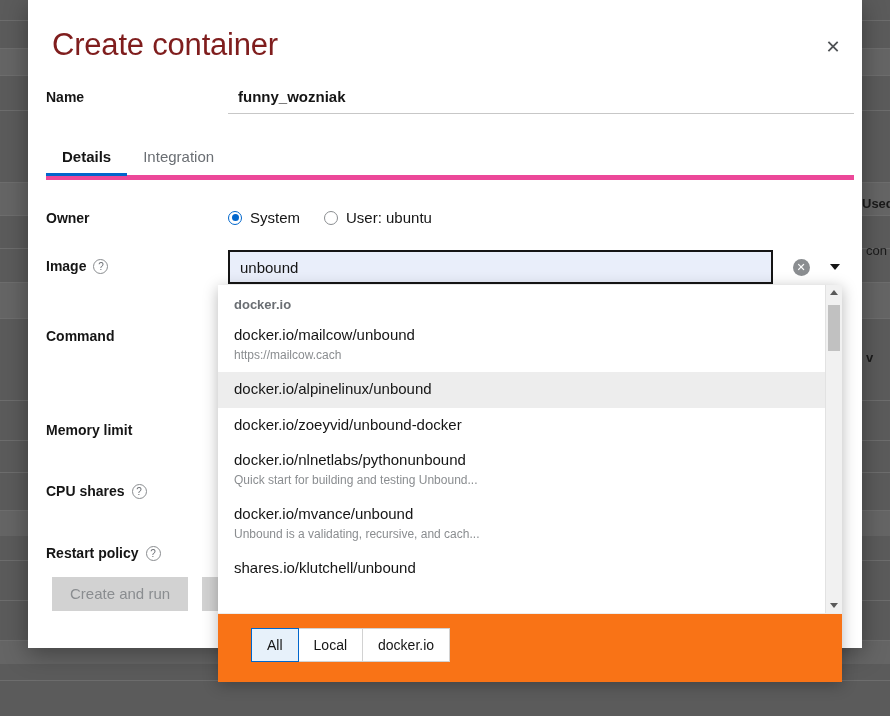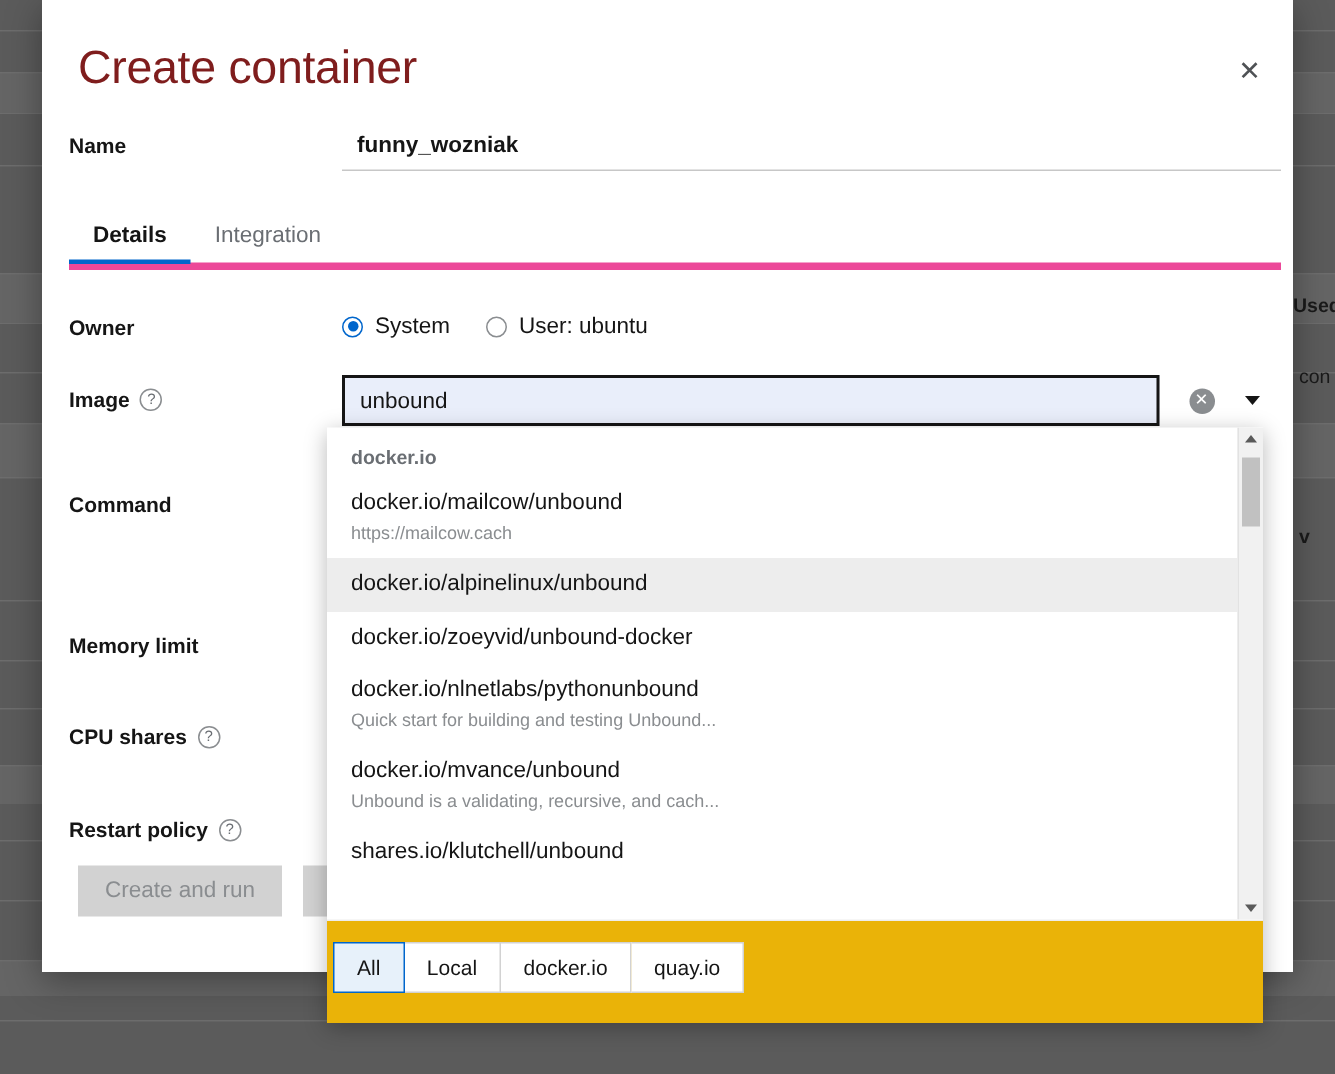--- a/index.html
+++ b/index.html
@@ -353,22 +353,22 @@
     position: absolute;
     left: 2px; right: 2px;
     top: 20px;
     height: 46px;
     background: #c1c1c1;
     cursor: grab;
   }
 
   
   .dd-footer {
-    padding: 14px 16px 20px 4px;
-    background: #eab308;
+    padding: 14px 16px 20px 33px;
+    background: #f97316;
   }
   .toggle-group { display: inline-flex; }
   .tg-btn {
     font-family: "Liberation Sans", sans-serif;
     font-size: 14px;
     padding: 7px 15px;
     background: #fff;
     border: 1px solid #d2d2d2;
     border-left-width: 0;
     color: #151515;
@@ -546,17 +546,16 @@
         <span class="sb-tri-down"></span>
       </div>
     </div>
   </div>
 
   <div class="dd-footer">
     <div class="toggle-group" id="dd-filters">
         <button class="tg-btn selected">All</button>
         <button class="tg-btn">Local</button>
         <button class="tg-btn">docker.io</button>
-        <button class="tg-btn">quay.io</button>
       </div>
   </div>
 
 </div>
 
 </body></html>

